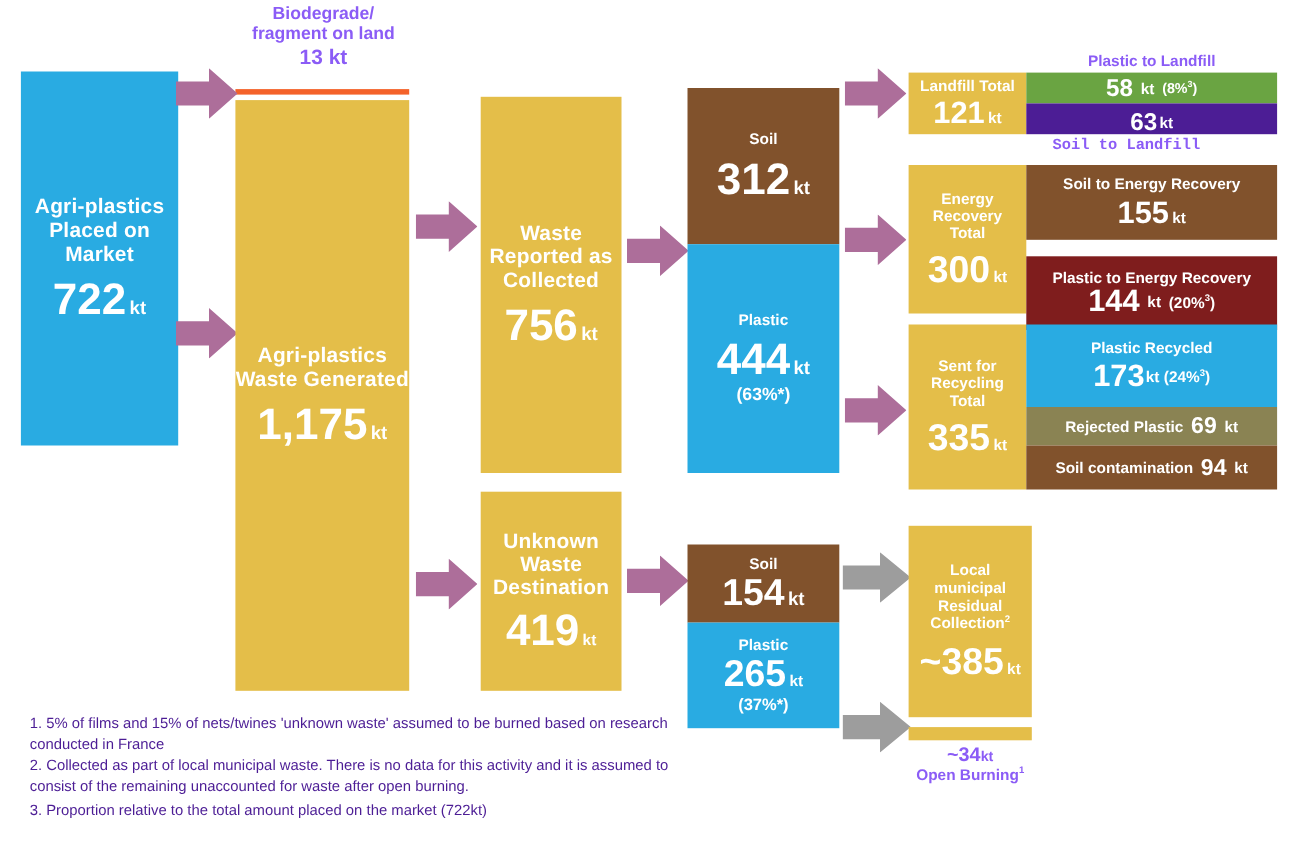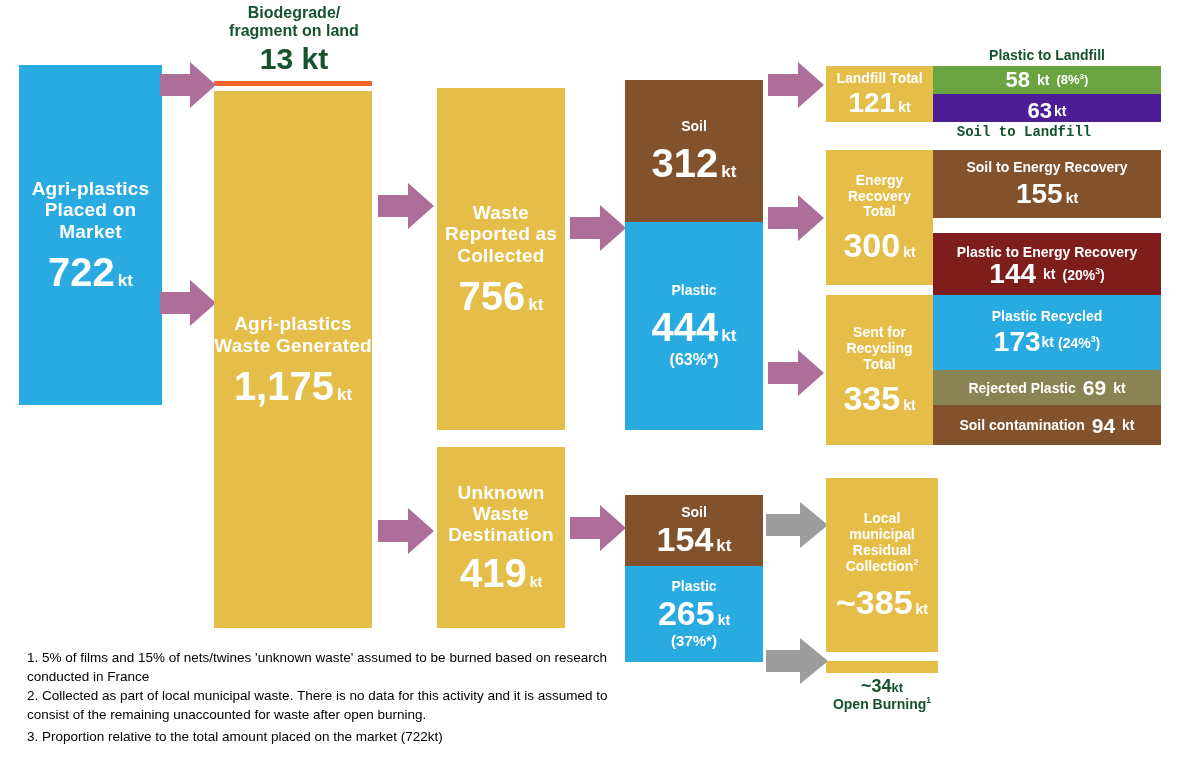--- a/index.html
+++ b/index.html
@@ -10,36 +10,36 @@
        align-items:center;justify-content:center;text-align:center;color:#ffffff;}
   .lbl{display:block;line-height:1.12;}
   .ttl{font-weight:bold;font-size:19px;letter-spacing:.2px;}
   .ttl-sm{font-weight:bold;font-size:14px;}
   .big{font-weight:bold;font-size:40px;line-height:1;}
   .big2{font-weight:bold;font-size:34px;line-height:1;}
   .mid{font-weight:bold;font-size:28px;line-height:1;}
   .unit{font-weight:bold;font-size:17px;}
   .unit-sm{font-weight:bold;font-size:14px;}
   .pct{font-weight:bold;font-size:16px;margin-top:4px;}
-  .grey-note{position:absolute;color:#14532d;font-weight:bold;text-align:center;}
+  .grey-note{position:absolute;color:#8b5cf6;font-weight:bold;text-align:center;}
   .arrow{position:absolute;}
-  .footnotes{position:absolute;color:#000000;font-size:13.5px;line-height:1.42;}
+  .footnotes{position:absolute;color:#4c1d95;font-size:13.5px;line-height:1.42;}
   .row{display:flex;align-items:center;justify-content:center;gap:7px;}
   .numline{display:flex;align-items:baseline;justify-content:center;gap:3px;}
   sup{font-size:.62em;}
 </style>
 </head>
 <body>
 
 <div class="stage">
 
   <div class="grey-note" style="left:214px;top:4px;width:160px;font-size:16px;line-height:1.25;">
     <span class="lbl">Biodegrade/</span>
     <span class="lbl">fragment on land</span>
-    <span class="lbl" style="font-size:30px;display:block;margin-top:2px;">13 kt</span>
+    <span class="lbl" style="font-size:19px;display:block;margin-top:2px;">13 kt</span>
   </div>
   <div style="position:absolute;left:214px;top:81px;width:158px;height:5px;background:#F4622A;"></div>
 
   <div class="box" style="left:19px;top:65px;width:143px;height:340px;background:#29ABE2;">
     <span class="ttl lbl">Agri-plastics</span>
     <span class="ttl lbl">Placed on</span>
     <span class="ttl lbl">Market</span>
     <div class="numline" style="margin-top:10px;">
       <span class="big">722</span>
       <span class="unit">kt</span>

